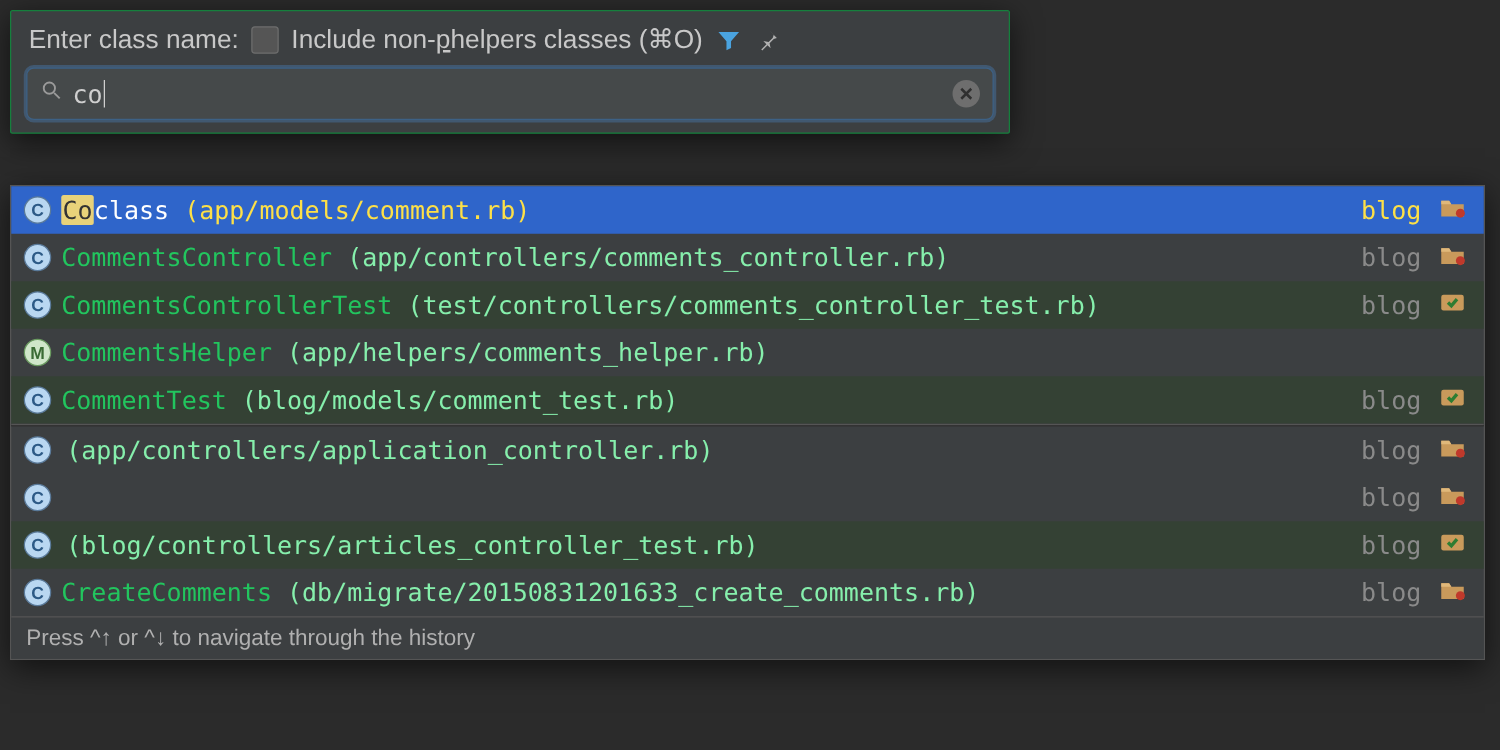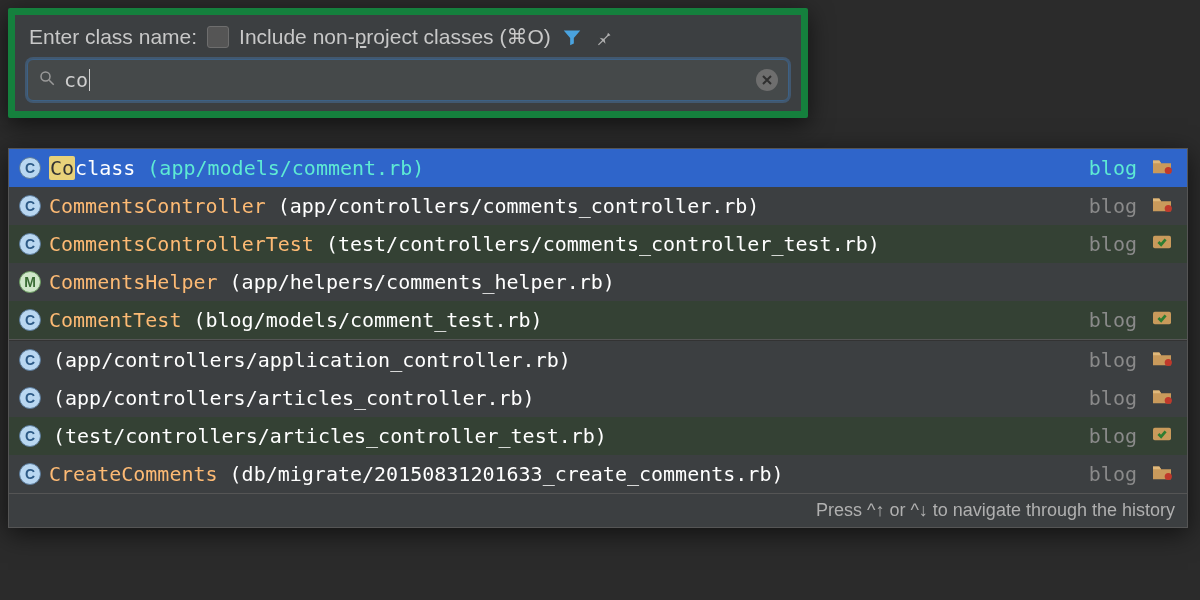--- a/index.html
+++ b/index.html
@@ -2,21 +2,21 @@
 <html><head>
 <meta charset="utf-8">
 <style>
   * { box-sizing: border-box; margin: 0; padding: 0; }
   html, body { width: 1200px; height: 600px; background: #2b2b2b; font-family: "Lucida Grande", "Segoe UI", sans-serif; font-size: 20px; color: #bbbbbb; overflow: hidden; }
   .popup {
     position: absolute;
     left: 8px; top: 8px;
     width: 800px;
     background: #3c3f41;
-    border: 7px solid #15803d;
+    border: 1px solid #15803d;
     border-radius: 2px;
     box-shadow: 0 6px 24px rgba(0,0,0,0.6);
   }
   .header-row {
     display: flex;
     align-items: center;
     gap: 10px;
     padding: 10px 14px 4px 14px;
   }
   .header-label { color: #c8c8c8; font-size: 21px; }
@@ -67,57 +67,56 @@
     height: 38px;
     padding: 0 14px 0 10px;
     font-family: Menlo, Consolas, monospace;
     font-size: 20px;
     gap: 8px;
     white-space: nowrap;
     overflow: hidden;
   }
   .row.sel { background:#2f65ca; color:#fff; }
   .row.test { background:#344134; }
-  .row.sel .path, .row.sel .right-label { color:#5eead4; }
+  .row.sel .path, .row.sel .right-label { color:#fde047; }
   .badge {
     width:22px; height:22px; border-radius:50%;
     display:flex; align-items:center; justify-content:center;
     font-family: sans-serif; font-size:14px; font-weight:600;
     flex:0 0 auto;
     border:1px solid #5a7a9a;
   }
   .badge.C { background:#b9d7f1; color:#2d5a86; }
   .badge.M { background:#cfe6c9; color:#3a6b34; border-color:#6a9a60; }
-  .name { color:#fdba74; }
+  .name { color:#22c55e; }
   .row.sel .name { color:#fff; }
   .match-first { background:#786f3d; color:#fff; padding:0 1px; border-radius:2px; }
   .row.sel .match-first { background:#e8d27a; color:#333; }
-  .path { color:#ffffff; margin-left:4px; }
+  .path { color:#86efac; margin-left:4px; }
   .spacer { flex:1 1 auto; }
   .right-label { color:#8a8a8a; font-family: Menlo, Consolas, monospace; margin-right:6px;margin-left:38px; }
   .folder-icon, .test-icon { flex:0 0 auto; }
   .divider { height:2px; background:#2f2f2f; border-top:1px solid #555; border-bottom:1px solid #333; }
   .hint {
     font-family: "Lucida Grande","Segoe UI",sans-serif;
     font-size:18px; color:#b0b0b0;
     padding: 6px 12px;
     background:#3c3f41;
     border-top:1px solid #555;
-    text-align:right;
   }
 </style>
 </head>
 <body>
 
 <div class="popup">
   <div class="header-row">
     <span class="header-label">Enter class name:</span>
     <span class="checkbox"></span>
     <span class="header-label">
-      <span>Include non-</span><span class="underline">p</span><span>roject classes (⌘O)</span>
+      <span>Include non-</span><span class="underline">p</span><span>helpers classes (⌘O)</span>
     </span>
     <span class="filter-icon">
       <svg width="22" height="22" viewBox="0 0 24 24">
           <path d="M3 5 h18 l-7 8 v6 l-4 2 v-8 z" fill="#4aa3df"></path>
         </svg>
     </span>
     <span class="pin-icon">
       <svg width="20" height="20" viewBox="0 0 24 24">
           <path d="M14 3 l7 7 -3 1 -4 4 1 5 -3 -3 -5 5 -1 -1 5 -5 -3 -3 5 1 4 -4 1 -3 z" fill="#b0b0b0"></path>
         </svg>
@@ -207,32 +206,31 @@
         <span class="spacer"></span>
         <span class="right-label">blog</span>
         <span class="folder-icon"><svg width="22" height="18" viewBox="0 0 24 20">
             <path d="M2 4 h7 l2 3 h11 v11 h-20 z" fill="#c99a5b"></path>
             <path d="M2 4 h7 l2 3 h-9 z" fill="#e0b87a"></path>
             <circle cx="19" cy="15" r="4" fill="#c0392b"></circle>
           </svg></span>
       </div>
       <div class="row">
         <span class="badge C">C</span>
-        <span class="path">(app/controllers/articles_controller.rb)</span>
         <span class="spacer"></span>
         <span class="right-label">blog</span>
         <span class="folder-icon"><svg width="22" height="18" viewBox="0 0 24 20">
             <path d="M2 4 h7 l2 3 h11 v11 h-20 z" fill="#c99a5b"></path>
             <path d="M2 4 h7 l2 3 h-9 z" fill="#e0b87a"></path>
             <circle cx="19" cy="15" r="4" fill="#c0392b"></circle>
           </svg></span>
       </div>
       <div class="row test">
         <span class="badge C">C</span>
-        <span class="path">(test/controllers/articles_controller_test.rb)</span>
+        <span class="path">(blog/controllers/articles_controller_test.rb)</span>
         <span class="spacer"></span>
         <span class="right-label">blog</span>
         <span class="test-icon"><svg width="22" height="18" viewBox="0 0 24 20">
             <rect x="2" y="3" width="20" height="14" rx="2" fill="#c99a5b"></rect>
             <path d="M8 10 l3 3 l5 -6" fill="none" stroke="#2e7d32" stroke-width="3"></path>
           </svg></span>
       </div>
       <div class="row">
         <span class="badge C">C</span>
         <span class="name"><span>CreateComments</span></span>

